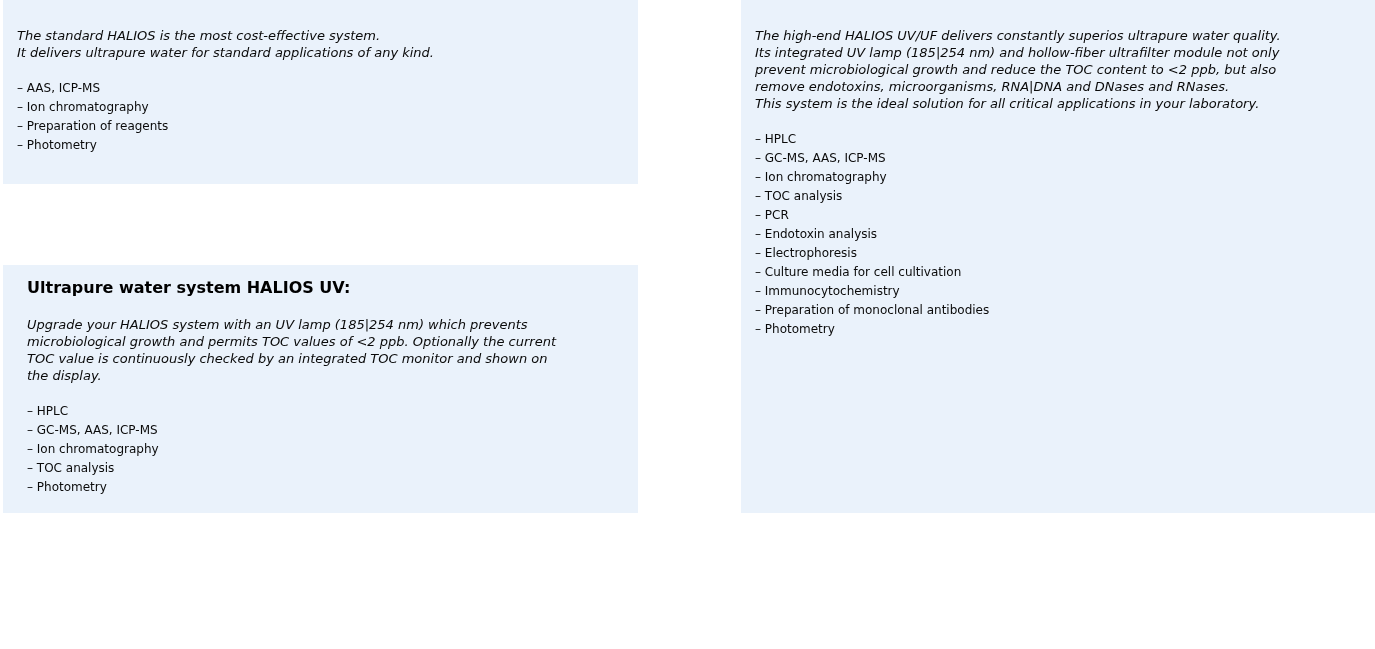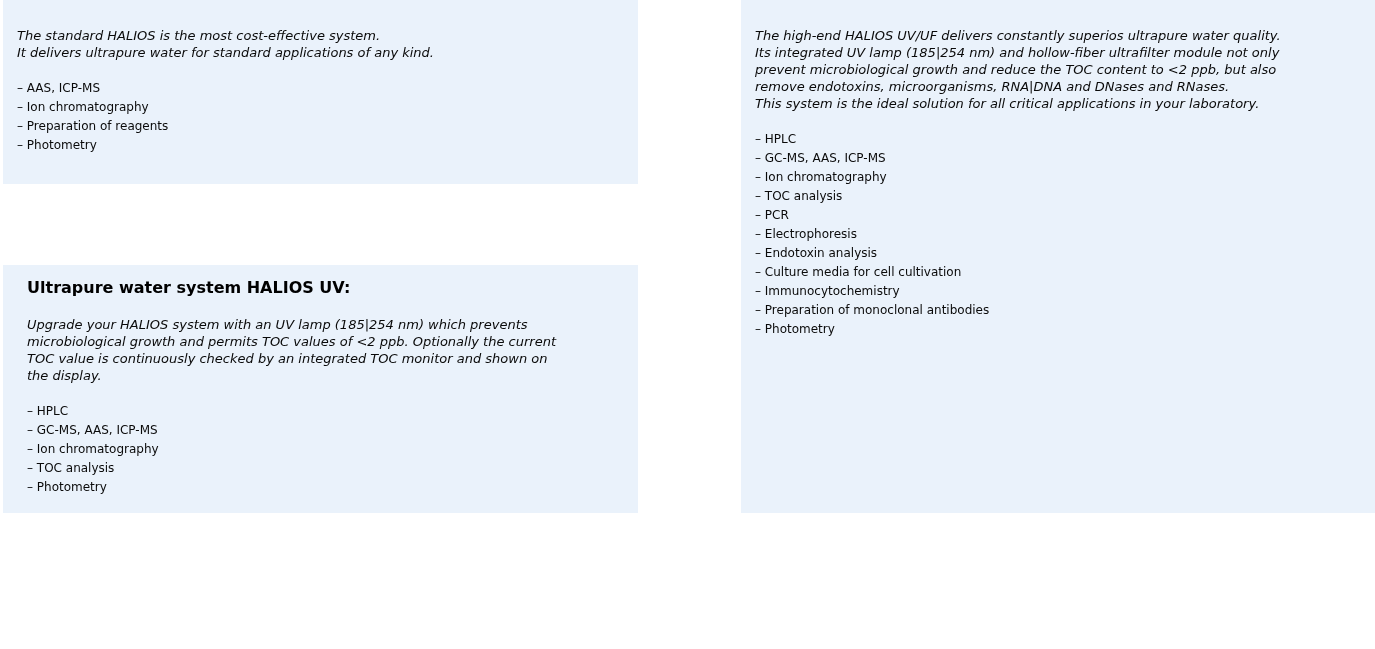--- a/index.html
+++ b/index.html
@@ -87,20 +87,20 @@
 Its integrated UV lamp (185|254 nm) and hollow-fiber ultrafilter module not only
 prevent microbiological growth and reduce the TOC content to &lt;2 ppb, but also
 remove endotoxins, microorganisms, RNA|DNA and DNases and RNases.
 This system is the ideal solution for all critical applications in your laboratory.</div>
   <div class="application-list">
       <div class="list-item">– HPLC</div>
       <div class="list-item">– GC-MS, AAS, ICP-MS</div>
       <div class="list-item">– Ion chromatography</div>
       <div class="list-item">– TOC analysis</div>
       <div class="list-item">– PCR</div>
+      <div class="list-item">– Endotoxin analysis</div>
       <div class="list-item">– Electrophoresis</div>
-      <div class="list-item">– Endotoxin analysis</div>
       <div class="list-item">– Culture media for cell cultivation</div>
       <div class="list-item">– Immunocytochemistry</div>
       <div class="list-item">– Preparation of monoclonal antibodies</div>
       <div class="list-item">– Photometry</div>
     </div>
 </div>
 
 </body></html>

